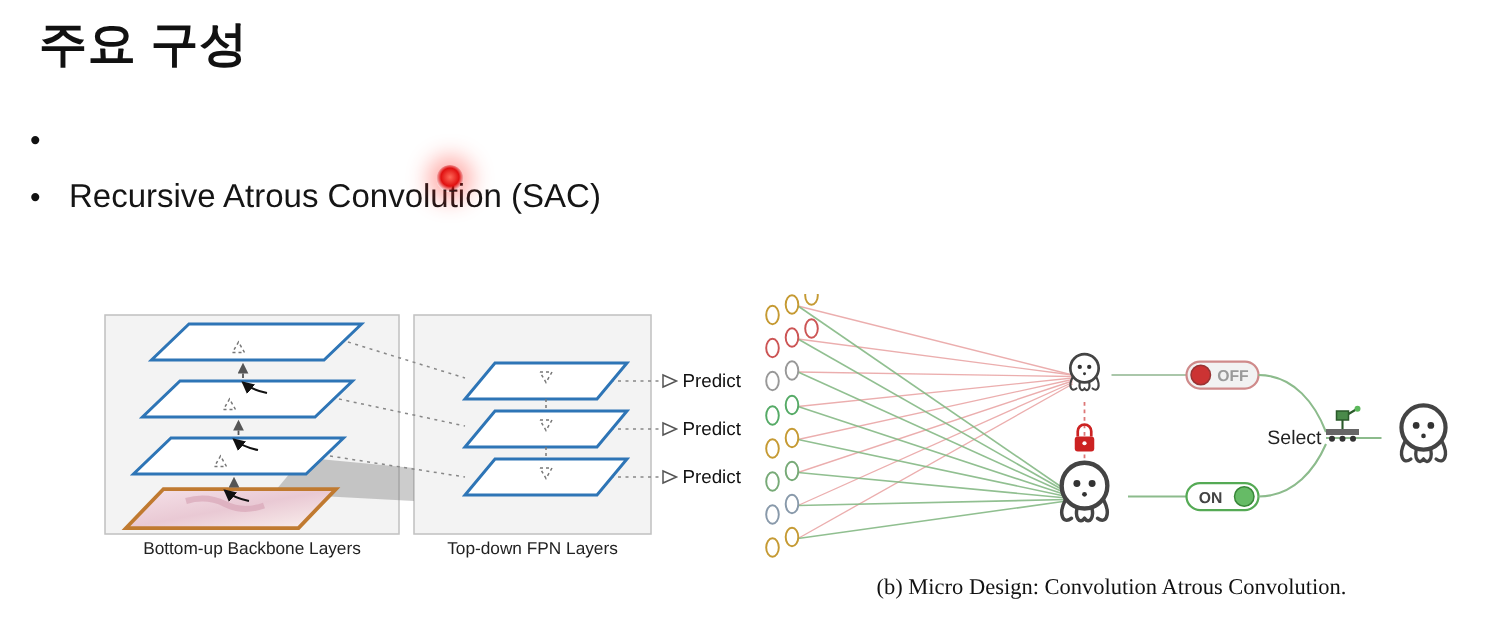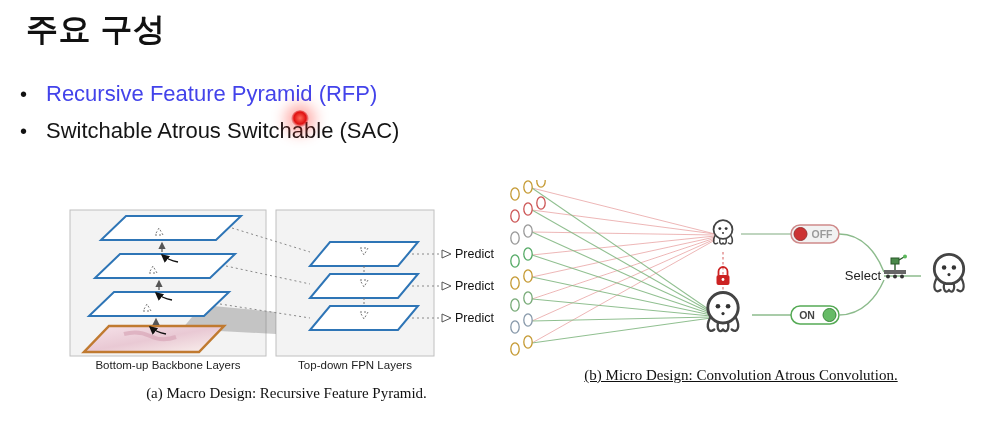--- a/index.html
+++ b/index.html
@@ -16,39 +16,38 @@
   .bullet-dot{width:26px;font-size:20px;color:#111;flex:0 0 26px;}
   .bullet-text-rfp{color:#4343ea;}
   .bullet-text-sac{color:#151515;}
   .laser{
     position:absolute;left:291px;top:110px;width:18px;height:18px;border-radius:50%;
     background:radial-gradient(circle at 50% 45%, #ff6a5a 0%, #e01010 45%, rgba(224,16,16,.25) 68%, rgba(224,16,16,0) 75%);
     box-shadow:0 0 14px 6px rgba(255,50,40,.40);
   }
   figure{margin:16px;padding:0;position:absolute;}
   .fig-a{left:48px;top:192px;width:445px;}
-  .fig-b{left:485px;top:164px;width:480px;text-decoration:underline;}
+  .fig-b{left:485px;top:180px;width:480px;}
   figcaption{
     text-align:center;font-family:"Liberation Serif",serif;font-size:15px;color:#111;margin-top:5px;
   }
   svg text{font-family:"Liberation Sans",sans-serif;}
 </style>
 </head>
 <body>
 
 <div class="slide-title">주요 구성</div>
 
 <div class="bullets">
   <div class="bullet-row">
     <span class="bullet-dot">•</span>
-    <span class="bullet-text-rfp">Recursive Feature Pyramid (RFP)</span>
   </div>
   <div class="bullet-row">
     <span class="bullet-dot">•</span>
-    <span class="bullet-text-sac">Switchable Atrous Switchable (SAC)</span>
+    <span class="bullet-text-sac">Recursive Atrous Convolution (SAC)</span>
   </div>
 </div>
 
 <div class="laser"></div>
 
 <figure class="fig-a">
 <svg width="445" height="168" viewBox="0 0 445 168">
   <defs>
     <linearGradient id="imgGrad" x1="0" y1="0" x2="1" y2="1">
       <stop offset="0" stop-color="#f6e3ea"></stop>
@@ -123,21 +122,20 @@
     <polygon points="378,74 378,82 387,78" fill="#ffffff" stroke="#555"></polygon>
     <polygon points="378,106 378,114 387,110" fill="#ffffff" stroke="#555"></polygon>
     <text x="391" y="50" font-size="12.5" fill="#111">Predict</text>
     <text x="391" y="82" font-size="12.5" fill="#111">Predict</text>
     <text x="391" y="114" font-size="12.5" fill="#111">Predict</text>
   </g>
 
   <text x="104" y="161" font-size="11.5" fill="#222" text-anchor="middle">Bottom-up Backbone Layers</text>
   <text x="291" y="161" font-size="11.5" fill="#222" text-anchor="middle">Top-down FPN Layers</text>
 </svg>
-<figcaption>(a) Macro Design: Recursive Feature Pyramid.</figcaption>
 </figure>
 
 <figure class="fig-b">
 <svg width="480" height="178" viewBox="0 0 480 178">
   <defs>
     <symbol id="octo" viewBox="0 0 40 40">
       <path d="M11 22 C8 28 10 33 14 30 M17 24 C15 30 18 33 20 30 M23 24 C25 30 22 33 20 30 M29 22 C32 28 30 33 26 30" fill="none" stroke="#444" stroke-width="1.6" stroke-linecap="round"></path>
       <circle cx="20" cy="15" r="10.5" fill="#fff" stroke="#444" stroke-width="2"></circle>
       <circle cx="16.5" cy="14" r="1.6" fill="#333"></circle>
       <circle cx="23.5" cy="14" r="1.6" fill="#333"></circle>

